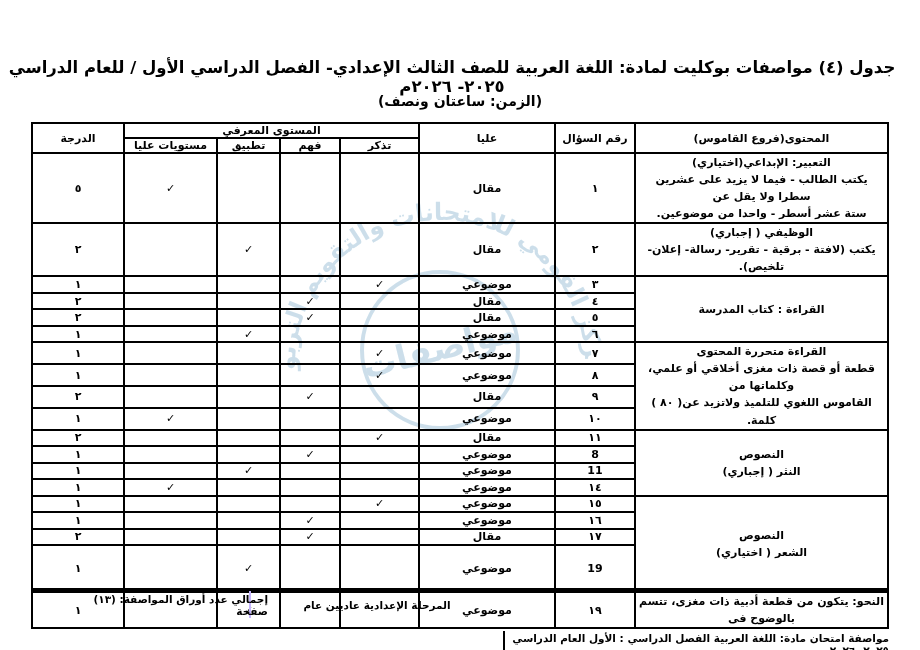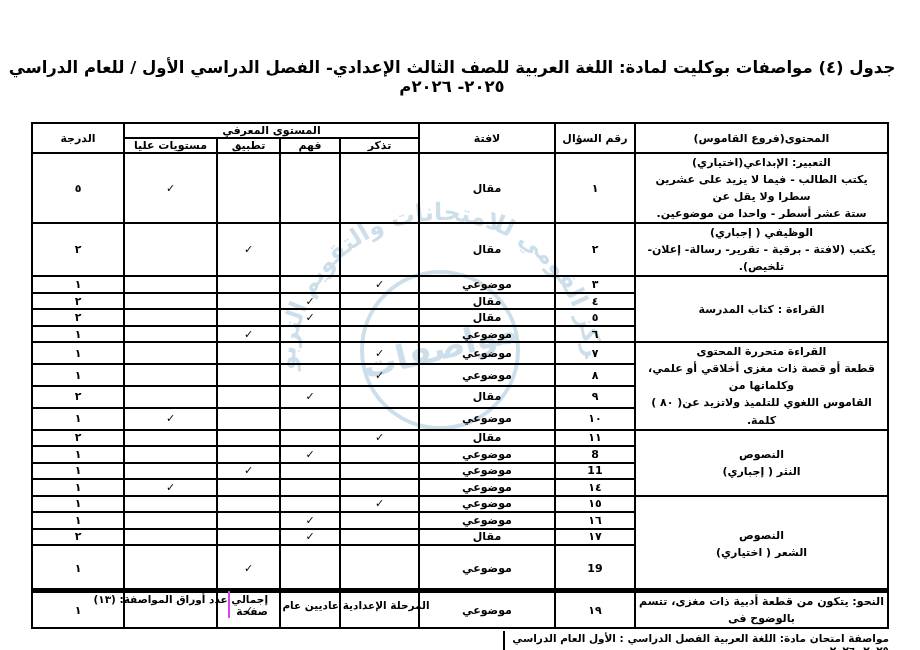--- a/index.html
+++ b/index.html
@@ -37,33 +37,34 @@
   
   .footer-thickline {
     position:absolute; top:588px; right:31px; width:858px; height:3px; background:#000;
   }
   .footer-cell {
     position:absolute; top:591px; height:27px; display:flex;
     align-items:center; justify-content:center;
     font-size:10.5px; font-weight:bold;
   }
   .footer-right  { right:31px;  width:386px; border-left:2px solid #000; border-bottom:2px solid #000;margin-top:40px; }
-  .footer-center { right:438px; width:254px; border-left:2px solid #d946ef; }
+  .footer-center { right:417px; width:254px; border-left:2px solid #c4b5fd; }
   .footer-left   { right:652px; width:200px; }
   .page-number {
     position:absolute; top:622px; right:417px; width:235px;
     text-align:center; font-size:13px; font-weight:bold;margin-top:29px;
   }
 </style>
 </head>
 <body>
 
 <div class="page">
 
   <div class="title1">جدول (٤) مواصفات بوكليت لمادة: اللغة العربية للصف الثالث الإعدادي- الفصل الدراسي الأول / للعام الدراسي ٢٠٢٥- ٢٠٢٦م</div>
+  <div class="title2">(الزمن: ساعتان ونصف)</div>
 
   <svg class="watermark" viewBox="0 0 400 290" xmlns="http://www.w3.org/2000/svg">
     <defs>
       <path id="arcPath" d="M 55 170 A 145 145 0 0 1 345 170"></path>
     </defs>
     <circle cx="200" cy="155" r="78" fill="none" stroke="#9bbfd6" stroke-width="4"></circle>
     <text font-size="24" font-weight="bold" fill="#9bbfd6">
       <textPath href="#arcPath" startOffset="50%" text-anchor="middle">المركز القومي للامتحانات والتقويم التربوي</textPath>
     </text>
     <text x="200" y="165" font-size="34" font-weight="bold" fill="#9bbfd6" text-anchor="middle" transform="rotate(-14 200 155)">مواصفات</text>
@@ -77,21 +78,21 @@
       <col style="width:79px">
         <col style="width:60px">
         <col style="width:63px">
       <col style="width:93px">
         <col style="width:92px">
     </colgroup>
     <thead>
       <tr class="hdr-row">
         <th rowspan="2">المحتوى(فروع القاموس)</th>
         <th rowspan="2">رقم السؤال</th>
-        <th rowspan="2">لافتة</th>
+        <th rowspan="2">عليا</th>
         <th colspan="4">المستوى المعرفي</th>
         <th rowspan="2">الدرجة</th>
       </tr>
       <tr class="hdr-row">
         <th>تذكر</th>
         <th>فهم</th>
         <th>تطبيق</th>
         <th>مستويات عليا</th>
       </tr>
     </thead>

